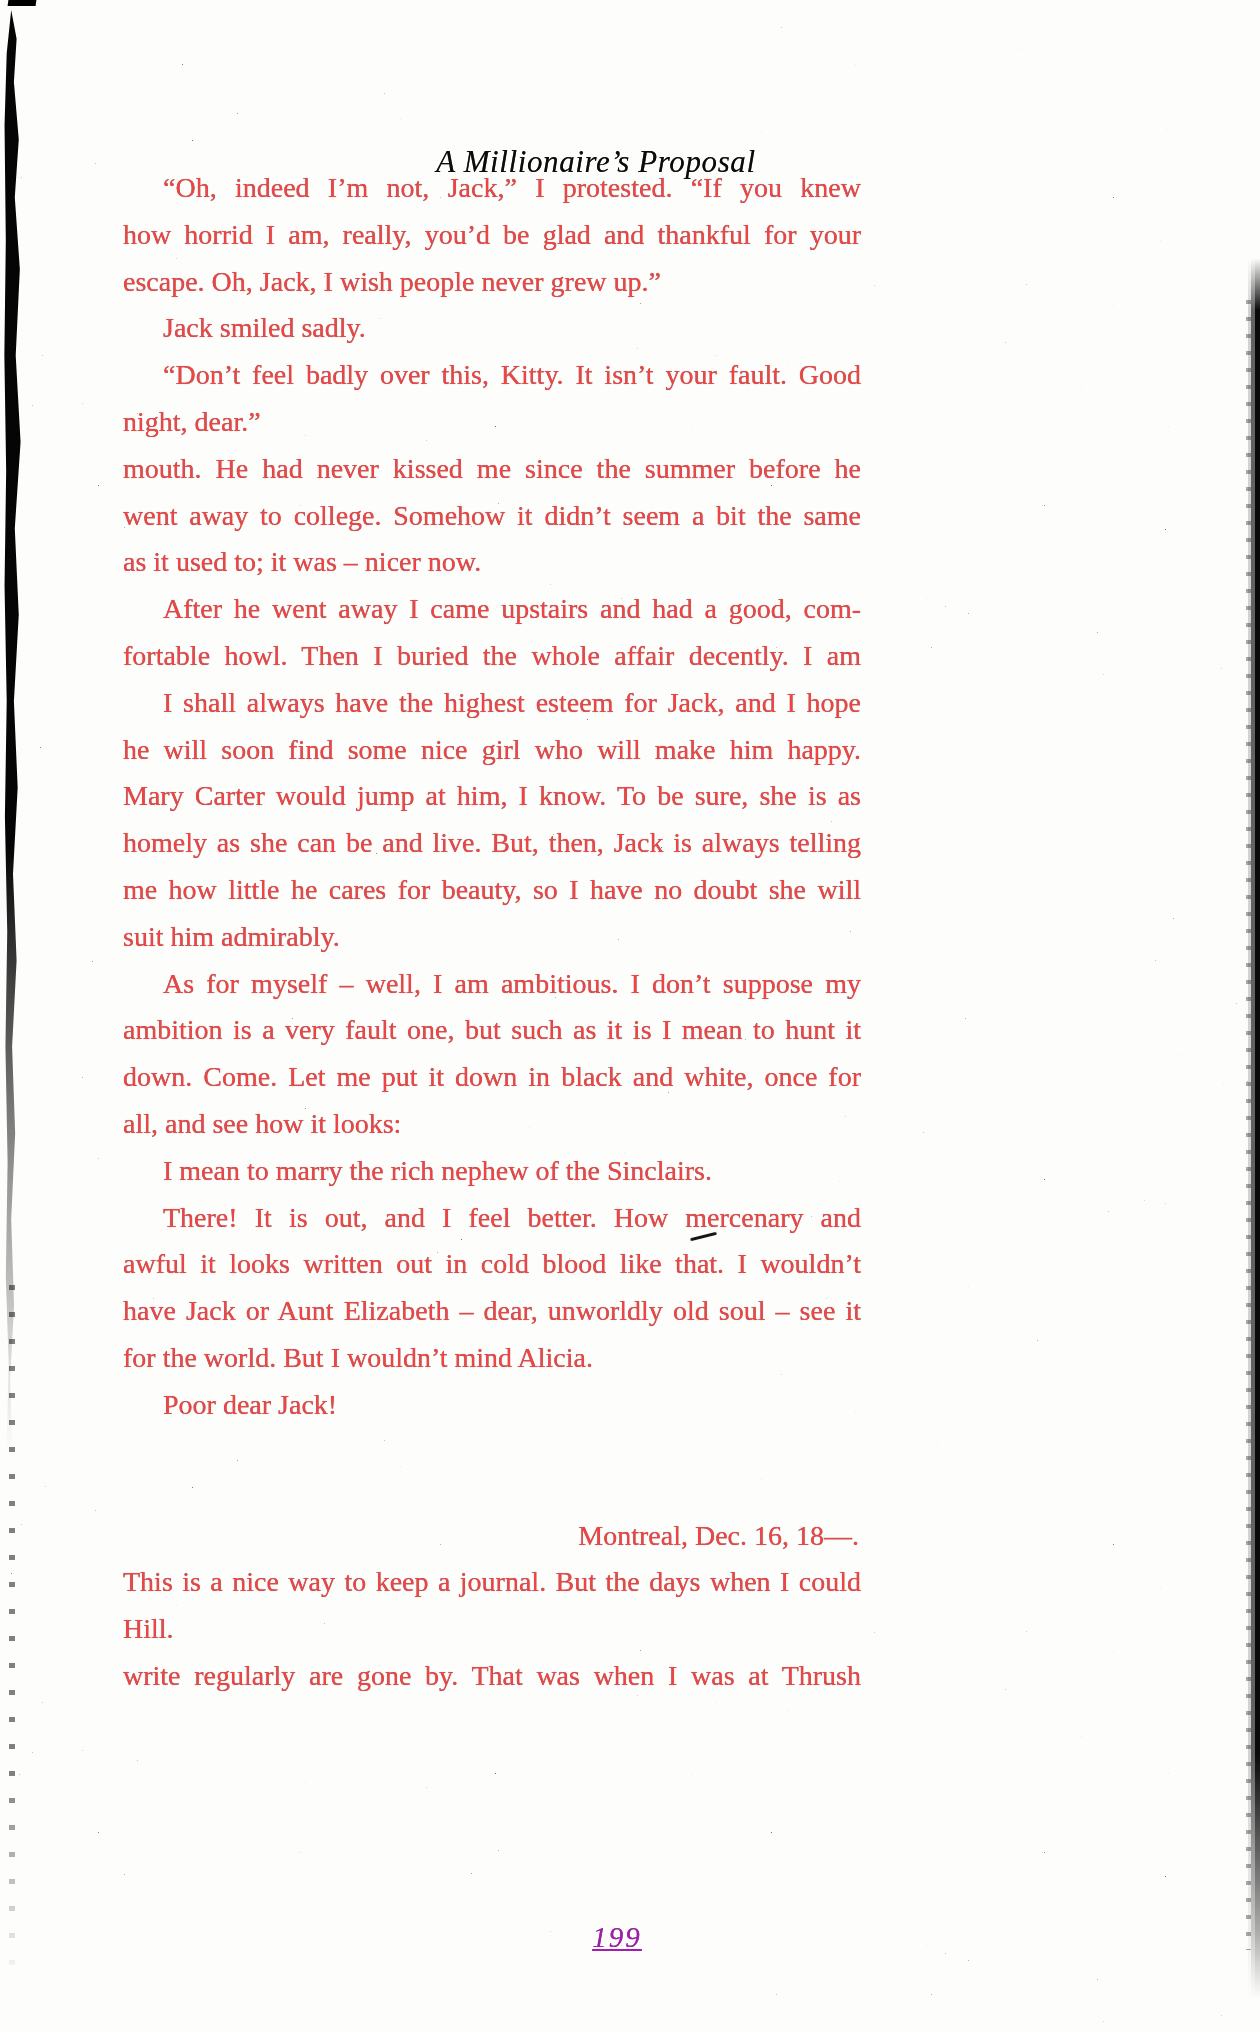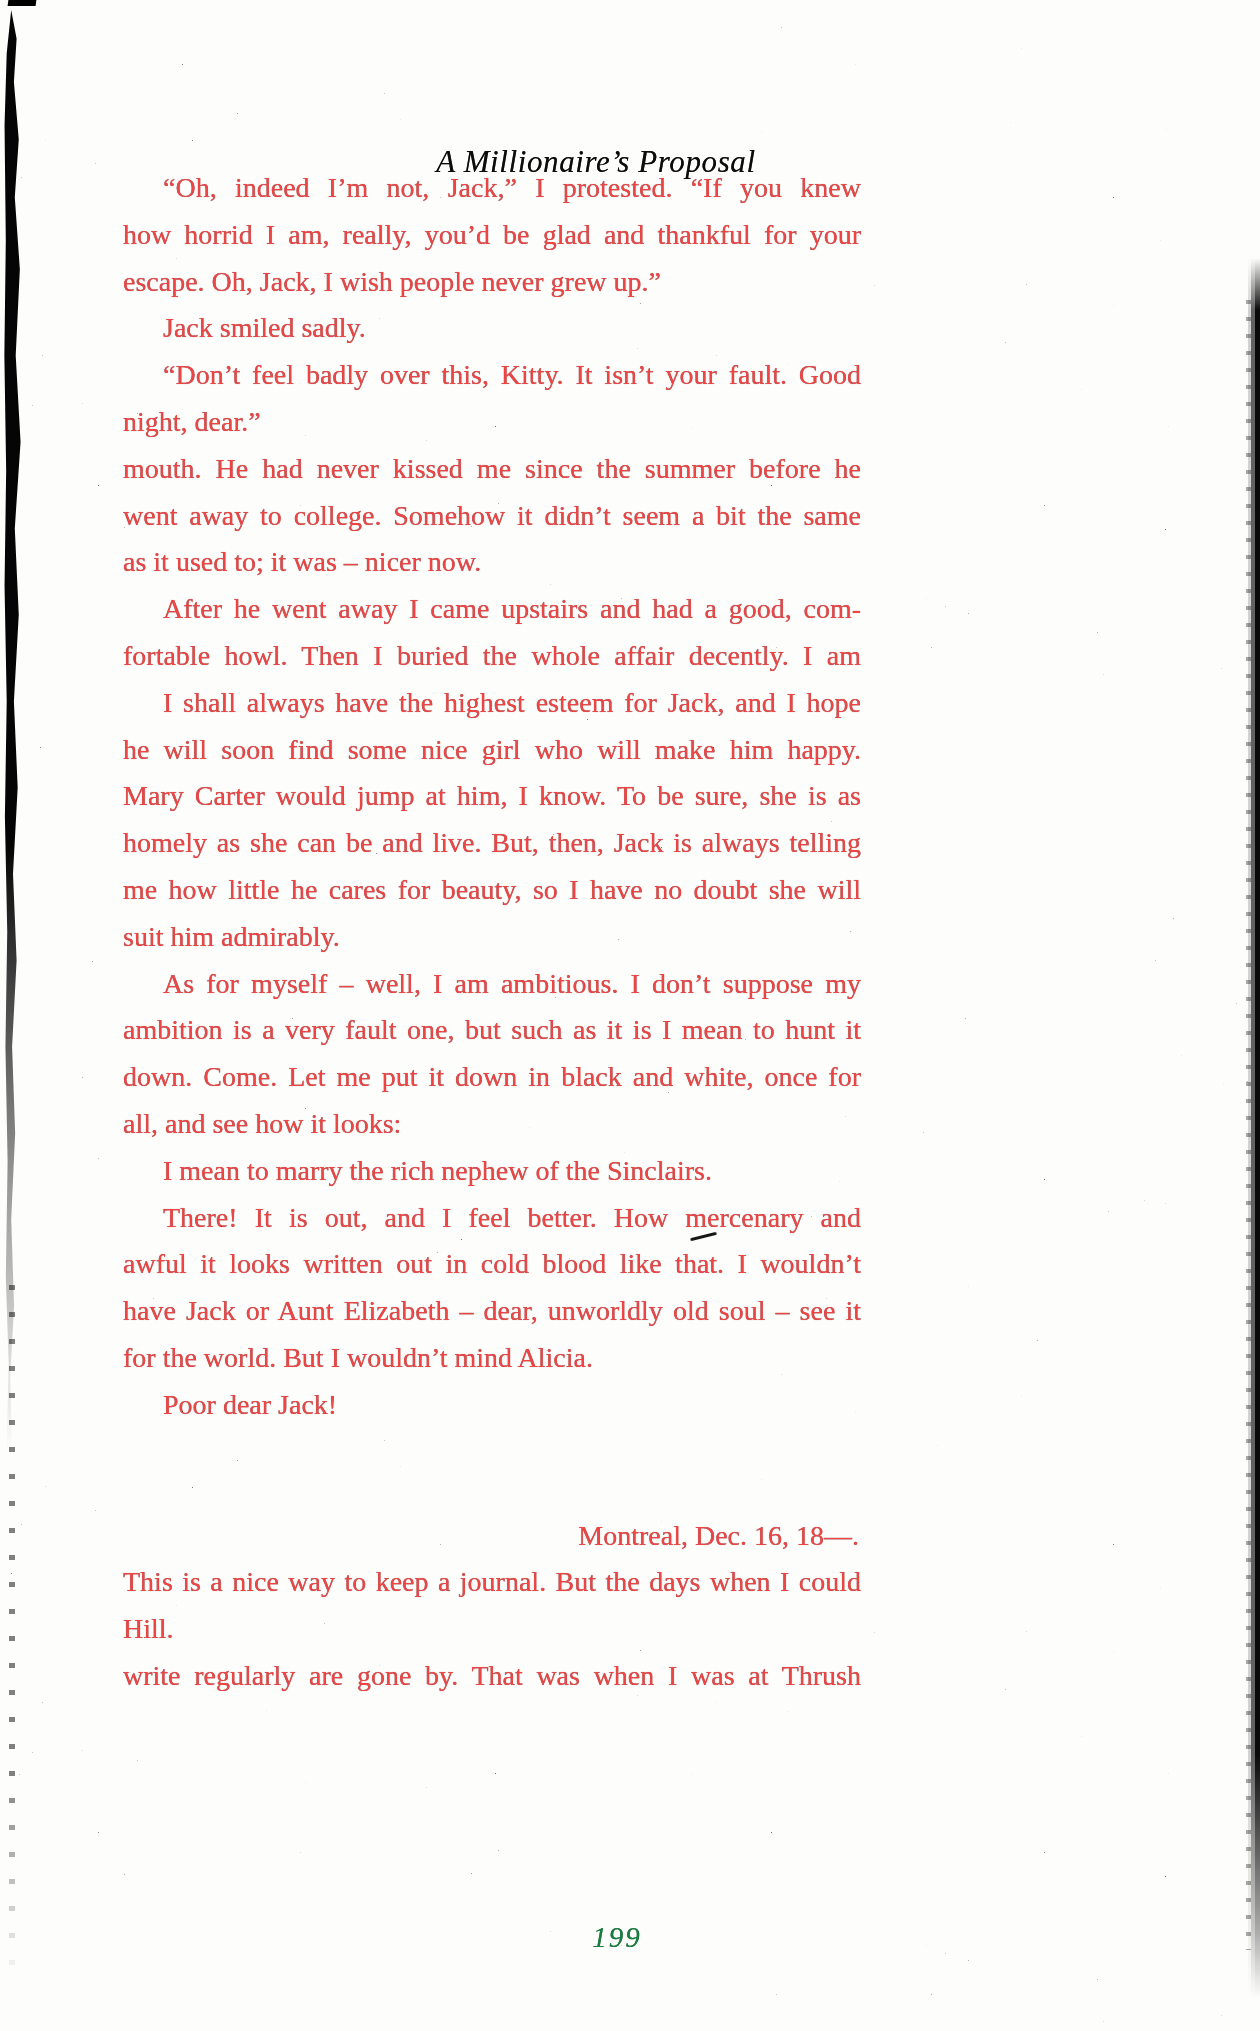--- a/index.html
+++ b/index.html
@@ -44,22 +44,23 @@
     text-align:right;
     padding-right:2px;
   }
   
   .page-number{
     position:absolute;top:1914px;left:0;width:1234px;
     text-align:center;
     font-style:italic;
     font-size:29px;line-height:46px;
     letter-spacing:2px;
-    color:#15803d;
+    color:#a21caf;
     text-shadow:0 0 .6px rgba(0,0,0,.6);
+    text-decoration:underline;
   }
   
   .binding-strip{
     position:absolute;left:4px;top:10px;width:18px;height:1440px;
     background:#050505;
     filter:blur(.7px);
     clip-path:polygon(40% 0%,70% 2%,55% 5%,82% 9%,60% 13%,88% 18%,65% 24%,92% 30%,60% 36%,82% 42%,55% 48%,76% 54%,50% 60%,70% 66%,45% 72%,62% 78%,40% 84%,56% 90%,34% 95%,46% 100%,14% 100%,26% 94%,10% 88%,20% 80%,8% 72%,18% 64%,5% 56%,15% 48%,3% 40%,12% 32%,2% 24%,10% 16%,3% 8%,15% 3%);
     -webkit-mask-image:linear-gradient(to bottom,#000 0%,#000 58%,rgba(0,0,0,.4) 82%,transparent 100%);
     mask-image:linear-gradient(to bottom,#000 0%,#000 58%,rgba(0,0,0,.4) 82%,transparent 100%);
   }

